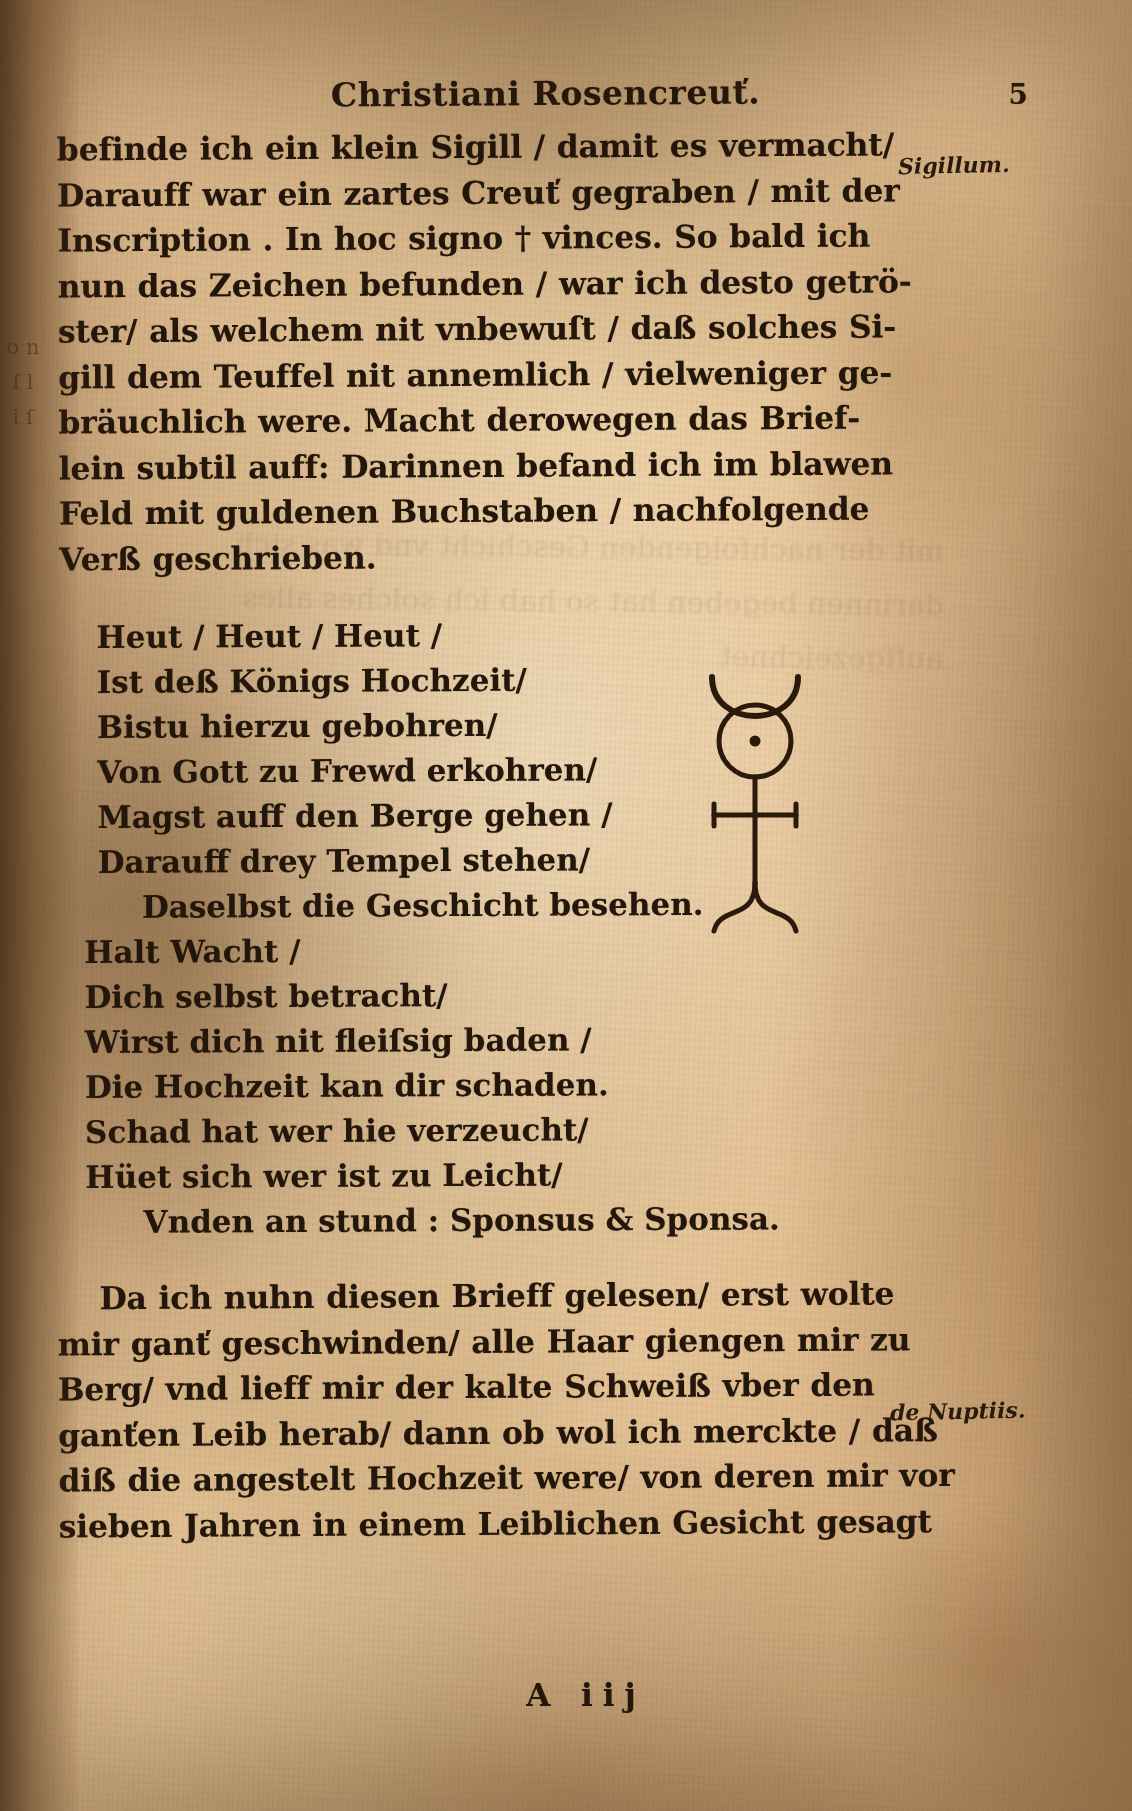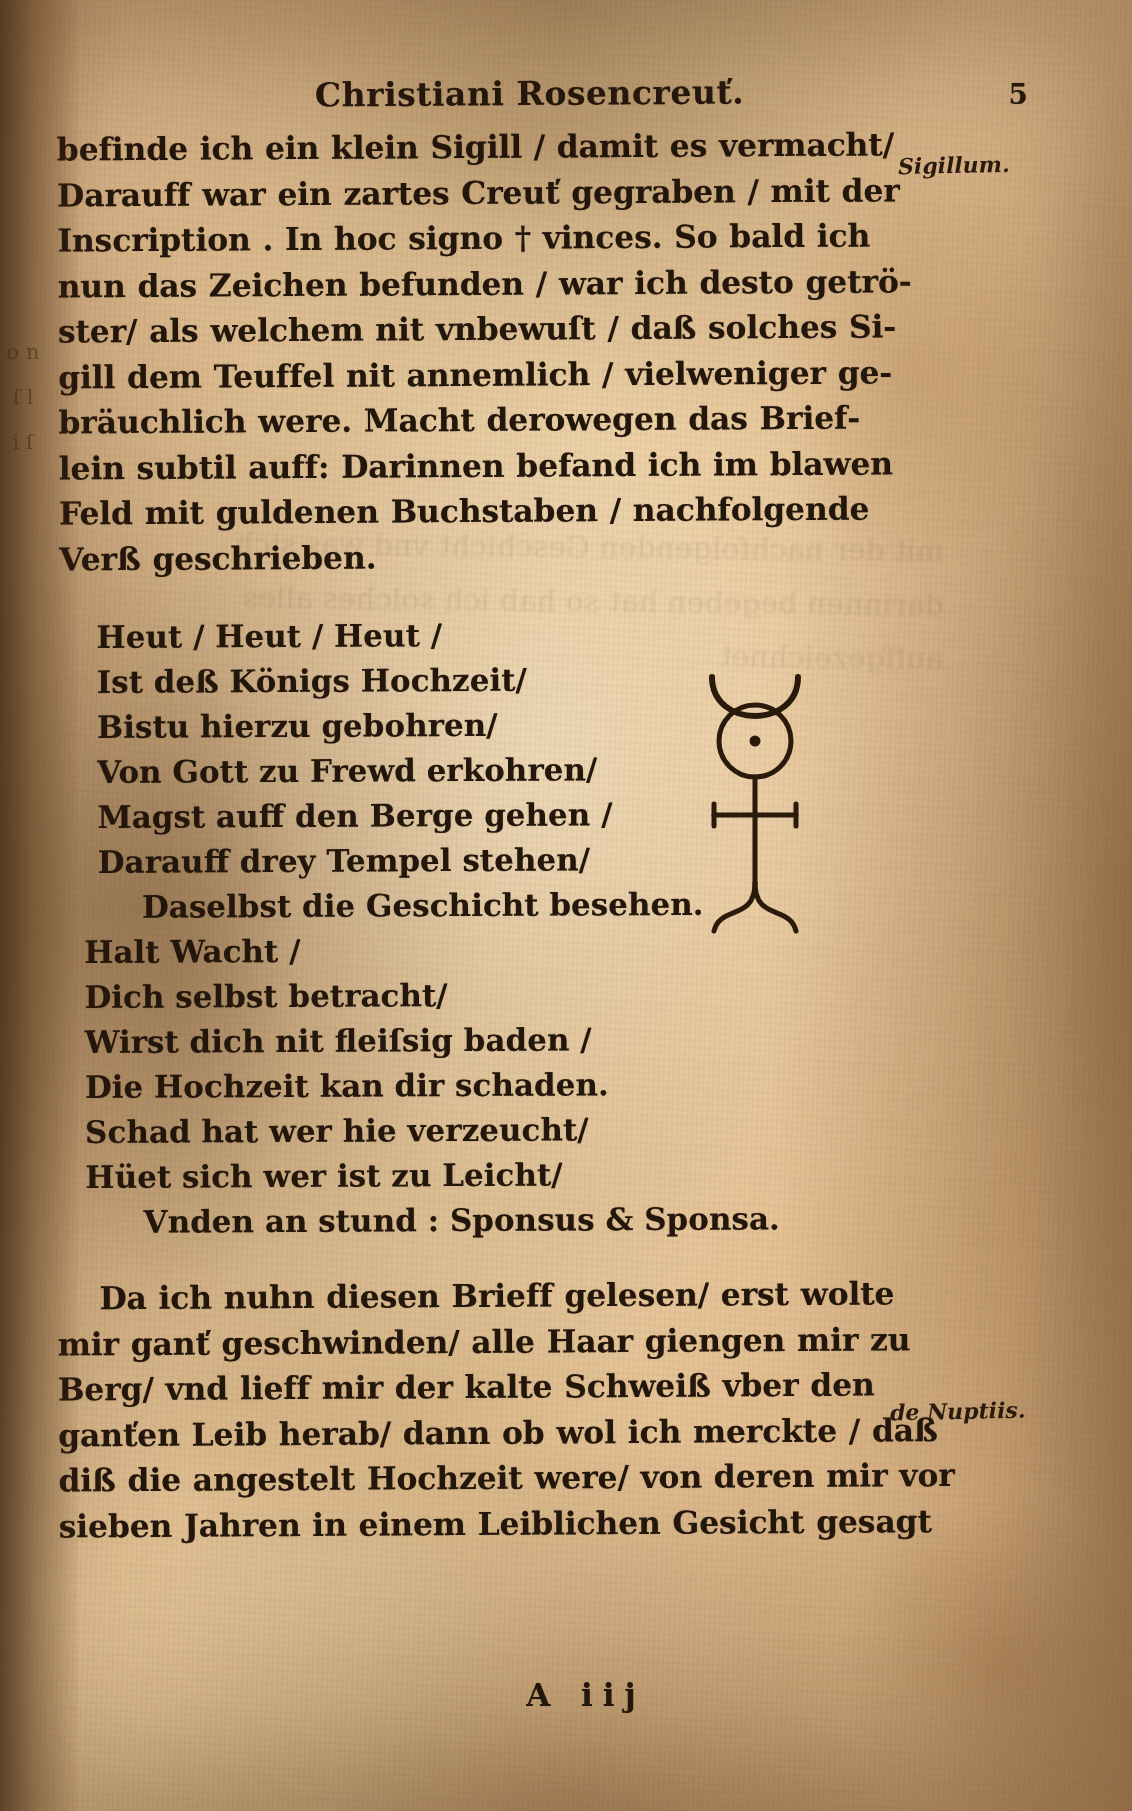--- a/index.html
+++ b/index.html
@@ -71,35 +71,35 @@
   }
   
   #edge-text {
     position: absolute;
     left: 6px;
     top: 330px;
     width: 34px;
     color: #3a2612;
     opacity: 0.55;
     font-size: 21px;
-    line-height: 45px;
+    line-height: 35px;
     font-family: "DejaVu Serif", serif;
     text-align: center;
     pointer-events: none;
   }
 
   
   .ink {
     color: #23160b;
     text-shadow: 0 0 1px rgba(35,22,11,0.35);
   }
 
   #header {
     position: absolute;
-    left: 80px;
+    left: 96px;
     top: 74px;
     width: 900px;
     display: flex;
     align-items: center;
     justify-content: center;
   }
   #running-title {
     font-size: 33px;
     font-weight: bold;
     letter-spacing: 0.5px;

